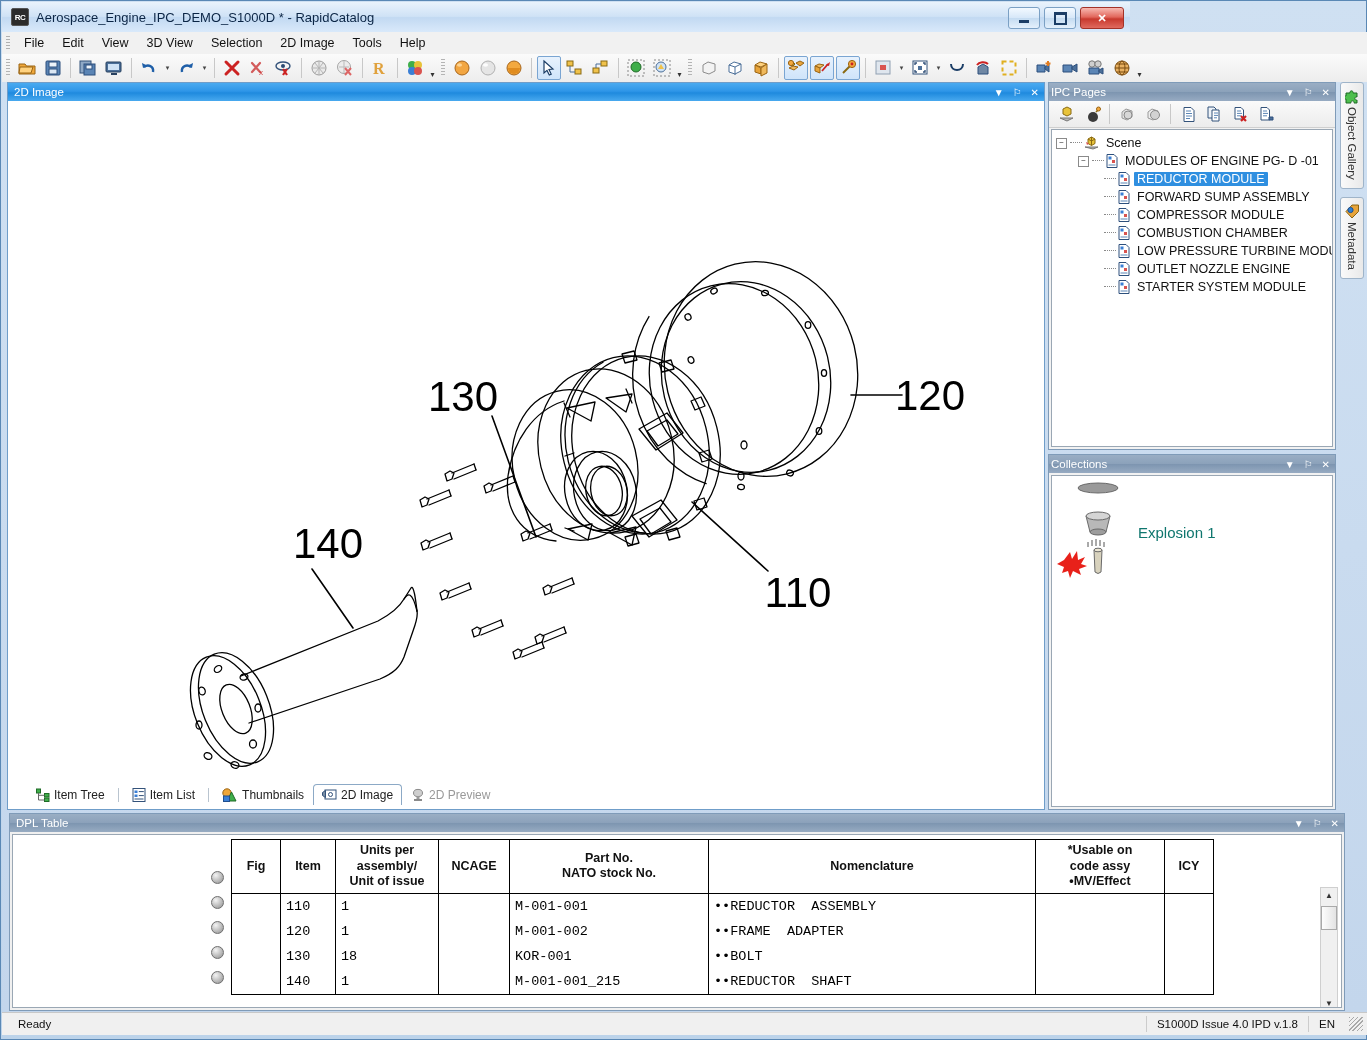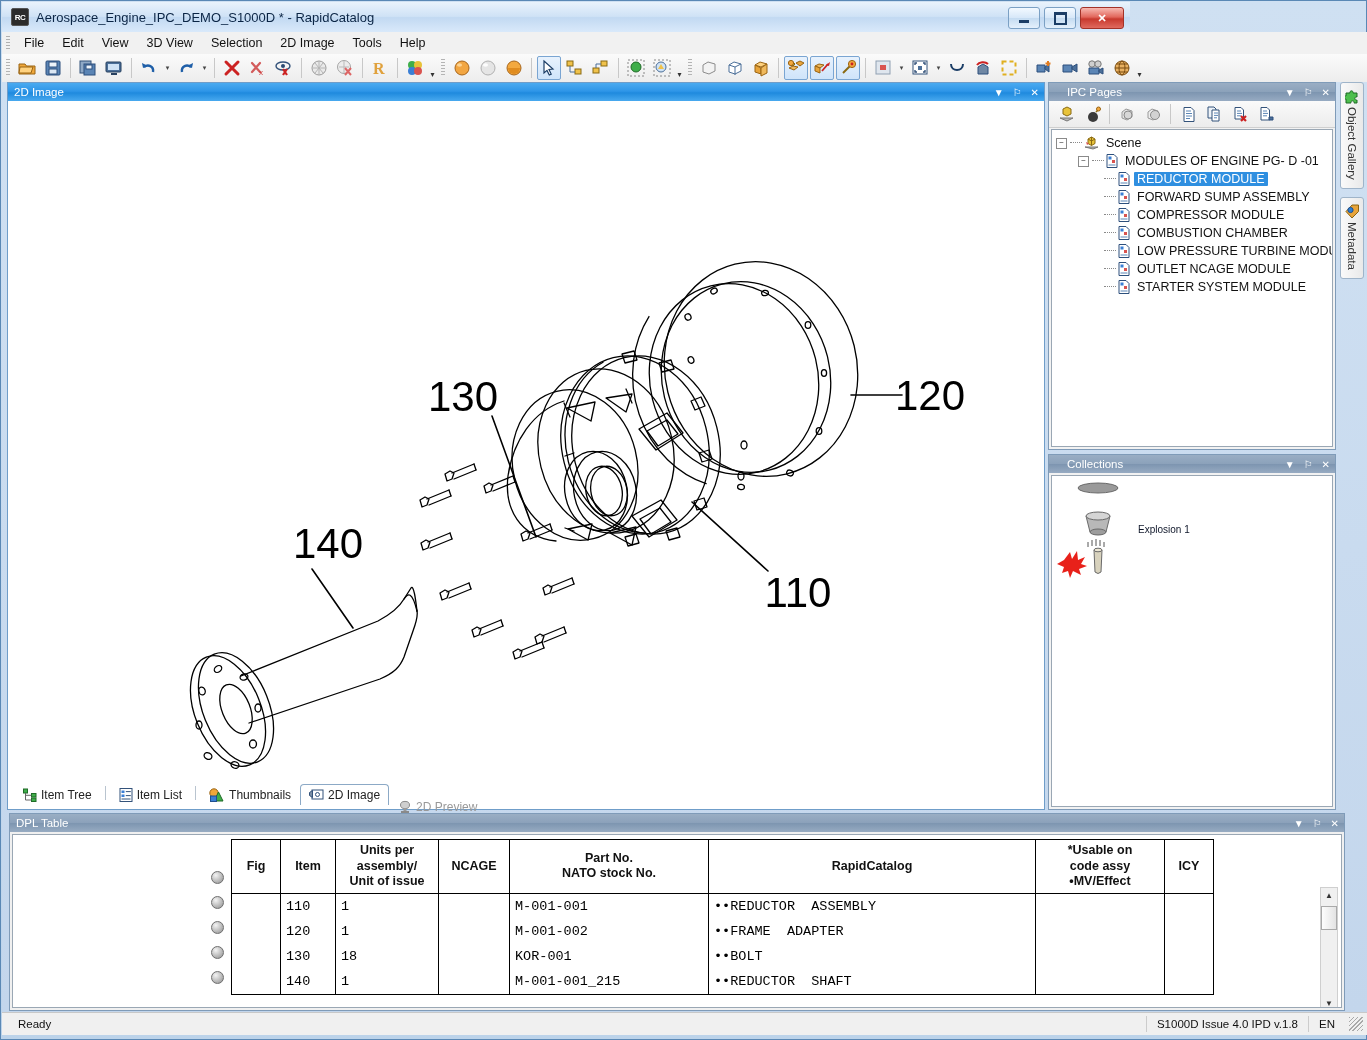--- a/index.html
+++ b/index.html
@@ -85,22 +85,22 @@
   .panel-caption {
     height:18px; background:linear-gradient(180deg,#4aaaf0 0%, #2f96e8 45%, #1f8ade 55%, #48a9ef 100%);
     color:#fff; font-size:11.5px; display:flex;align-items:center; padding-left:6px;
     position:relative;
   }
   .panel-caption .cap-btns{position:absolute;right:5px;top:0;height:18px;display:flex;align-items:center;gap:9px;color:#fff;font-size:10px;}
   .canvas2d { position:absolute; left:0; top:18px; right:0; bottom:0; background:#fff; overflow:hidden;}
   .canvas2d svg { display:block; }
   
   .view-tabs {
-    position:absolute; left:2px; top:701px; width:1036px; height:22px;
-    display:flex; align-items:center; padding-left:10px; gap:0px;
+    position:absolute; left:15px; top:701px; width:1036px; height:22px;
+    display:flex; align-items:flex-end; padding-left:10px; gap:0px;
   }
   .vtab {
     display:flex;align-items:center;gap:4px;
     height:20px;padding:0 8px;font-size:12px;color:#222;
     border:1px solid transparent; border-bottom:none;
     background:transparent;
   }
   .vtab.active {
     background:#fff;border-color:#8ca9c6;border-radius:4px 4px 0 0;
     position:relative; z-index:2;
@@ -146,21 +146,21 @@
   }
   .sb-arrow { width:14px;height:14px;display:flex;align-items:center;justify-content:center;font-size:8px;color:#333;}
   .sb-thumb { width:14px;height:22px;background:linear-gradient(90deg,#fdfdfd,#e3e3e3);border:1px solid #a9a9a9;position:absolute;top:18px;}
   
   .right-dock { position:absolute; left:1046px; top:0px; width:290px; height:726px; }
   .dock-panel { position:absolute; left:0; width:286px; border:1px solid #7f9bb8; background:#f2f2f2;}
   .ipc-panel { top:0px; height:366px;}
   .coll-panel { top:372px; height:354px;}
   .dock-caption {
     height:18px;background:linear-gradient(180deg,#9aaec4 0%, #8ba1ba 50%, #7d95b0 51%, #97abc2 100%);
-    color:#fff;font-size:11.5px;display:flex;align-items:center;padding-left:18px;position:relative;
+    color:#fff;font-size:11.5px;display:flex;align-items:center;padding-left:2px;position:relative;
   }
   .dock-caption .cap-btns{position:absolute;right:5px;top:0;height:18px;display:flex;align-items:center;gap:9px;color:#fff;font-size:10px;}
   .dock-toolbar {
     height:26px;background:linear-gradient(180deg,#fafafa,#ececec);
     display:flex;align-items:center;padding-left:4px;border-bottom:1px solid #cfcfcf;
   }
   .dock-content { position:absolute; left:2px; right:2px; bottom:2px; background:#fff; border:1px solid #9aa7b4; overflow:hidden;}
   .ipc-panel .dock-content{ top:46px; }
   .coll-panel .dock-content{ top:20px; }
   
@@ -170,21 +170,21 @@
     width:9px;height:9px;border:1px solid #8a8a8a;background:#fff;
     display:inline-flex;align-items:center;justify-content:center;
     font-size:8px;line-height:8px;color:#333;margin-right:3px; flex:none;
   }
   .t-dots { width:12px;height:1px;border-top:1px dotted #8a8a8a; margin-right:2px; flex:none;}
   .t-label { padding:0 3px; border-radius:1px;}
   .t-label.sel { background:#2f8fe0; color:#fff; }
   .icon-doc{flex:none;margin-right:4px;}
   
   .coll-item { position:relative; height:110px; }
-  .coll-label { position:absolute; left:86px; top:48px; font-size:10px; color:#0f172a;}
+  .coll-label { position:absolute; left:86px; top:48px; font-size:15px; color:#0f766e;}
   
   .vert-tabs { position:absolute; left:1338px; top:0px; width:26px; height:420px;}
   .vtab-v {
     width:22px; margin-bottom:8px; padding:6px 0 8px 0;
     background:linear-gradient(90deg,#fafafa,#e9e9e9);
     border:1px solid #9fb4c9; border-radius:3px;
     display:flex;flex-direction:column;align-items:center;
   }
   .vtab-v .vlabel {
     writing-mode:vertical-rl; font-size:11.5px; color:#333; margin-top:3px; letter-spacing:0px;
@@ -854,21 +854,21 @@
               <span class="t-label">LOW PRESSURE TURBINE MODULE</span>
             </div>
             <div class="tnode" style="padding-left:48px">
               <span class="t-dots"></span>
               <svg class="icon-doc" width="12" height="14" viewBox="0 0 12 14">
                   <path d="M1 0.5h7l3 3v10H1z" fill="#fff" stroke="#2c4f7c"></path>
                   <rect x="2.5" y="2.5" width="3" height="3" fill="#3a7fd5"></rect>
                   <rect x="6" y="6" width="3" height="3" fill="#d9534f"></rect>
                   <path d="M2.5 11h7" stroke="#5b85b5"></path>
                 </svg>
-              <span class="t-label">OUTLET NCAGE MODULE</span>
+              <span class="t-label">OUTLET NOZZLE ENGINE</span>
             </div>
             <div class="tnode" style="padding-left:48px">
               <span class="t-dots"></span>
               <svg class="icon-doc" width="12" height="14" viewBox="0 0 12 14">
                   <path d="M1 0.5h7l3 3v10H1z" fill="#fff" stroke="#2c4f7c"></path>
                   <rect x="2.5" y="2.5" width="3" height="3" fill="#3a7fd5"></rect>
                   <rect x="6" y="6" width="3" height="3" fill="#d9534f"></rect>
                   <path d="M2.5 11h7" stroke="#5b85b5"></path>
                 </svg>
               <span class="t-label">STARTER SYSTEM MODULE</span>
@@ -948,21 +948,21 @@
           <thead>
             <tr>
               <th style="width:40px">Fig</th>
               <th style="width:46px">Item</th>
               <th style="width:94px;white-space:pre-line">Units per
 assembly/
 Unit of issue</th>
               <th style="width:62px">NCAGE</th>
               <th style="width:190px;white-space:pre-line">Part No.
 NATO stock No.</th>
-              <th style="width:318px">RapidCatalog</th>
+              <th style="width:318px">Nomenclature</th>
               <th style="width:120px;white-space:pre-line">*Usable on
 code assy
 •MV/Effect</th>
               <th style="width:40px">ICY</th>
             </tr>
           </thead>
           <tbody>
             <tr>
               <td></td>
               <td>110</td>

